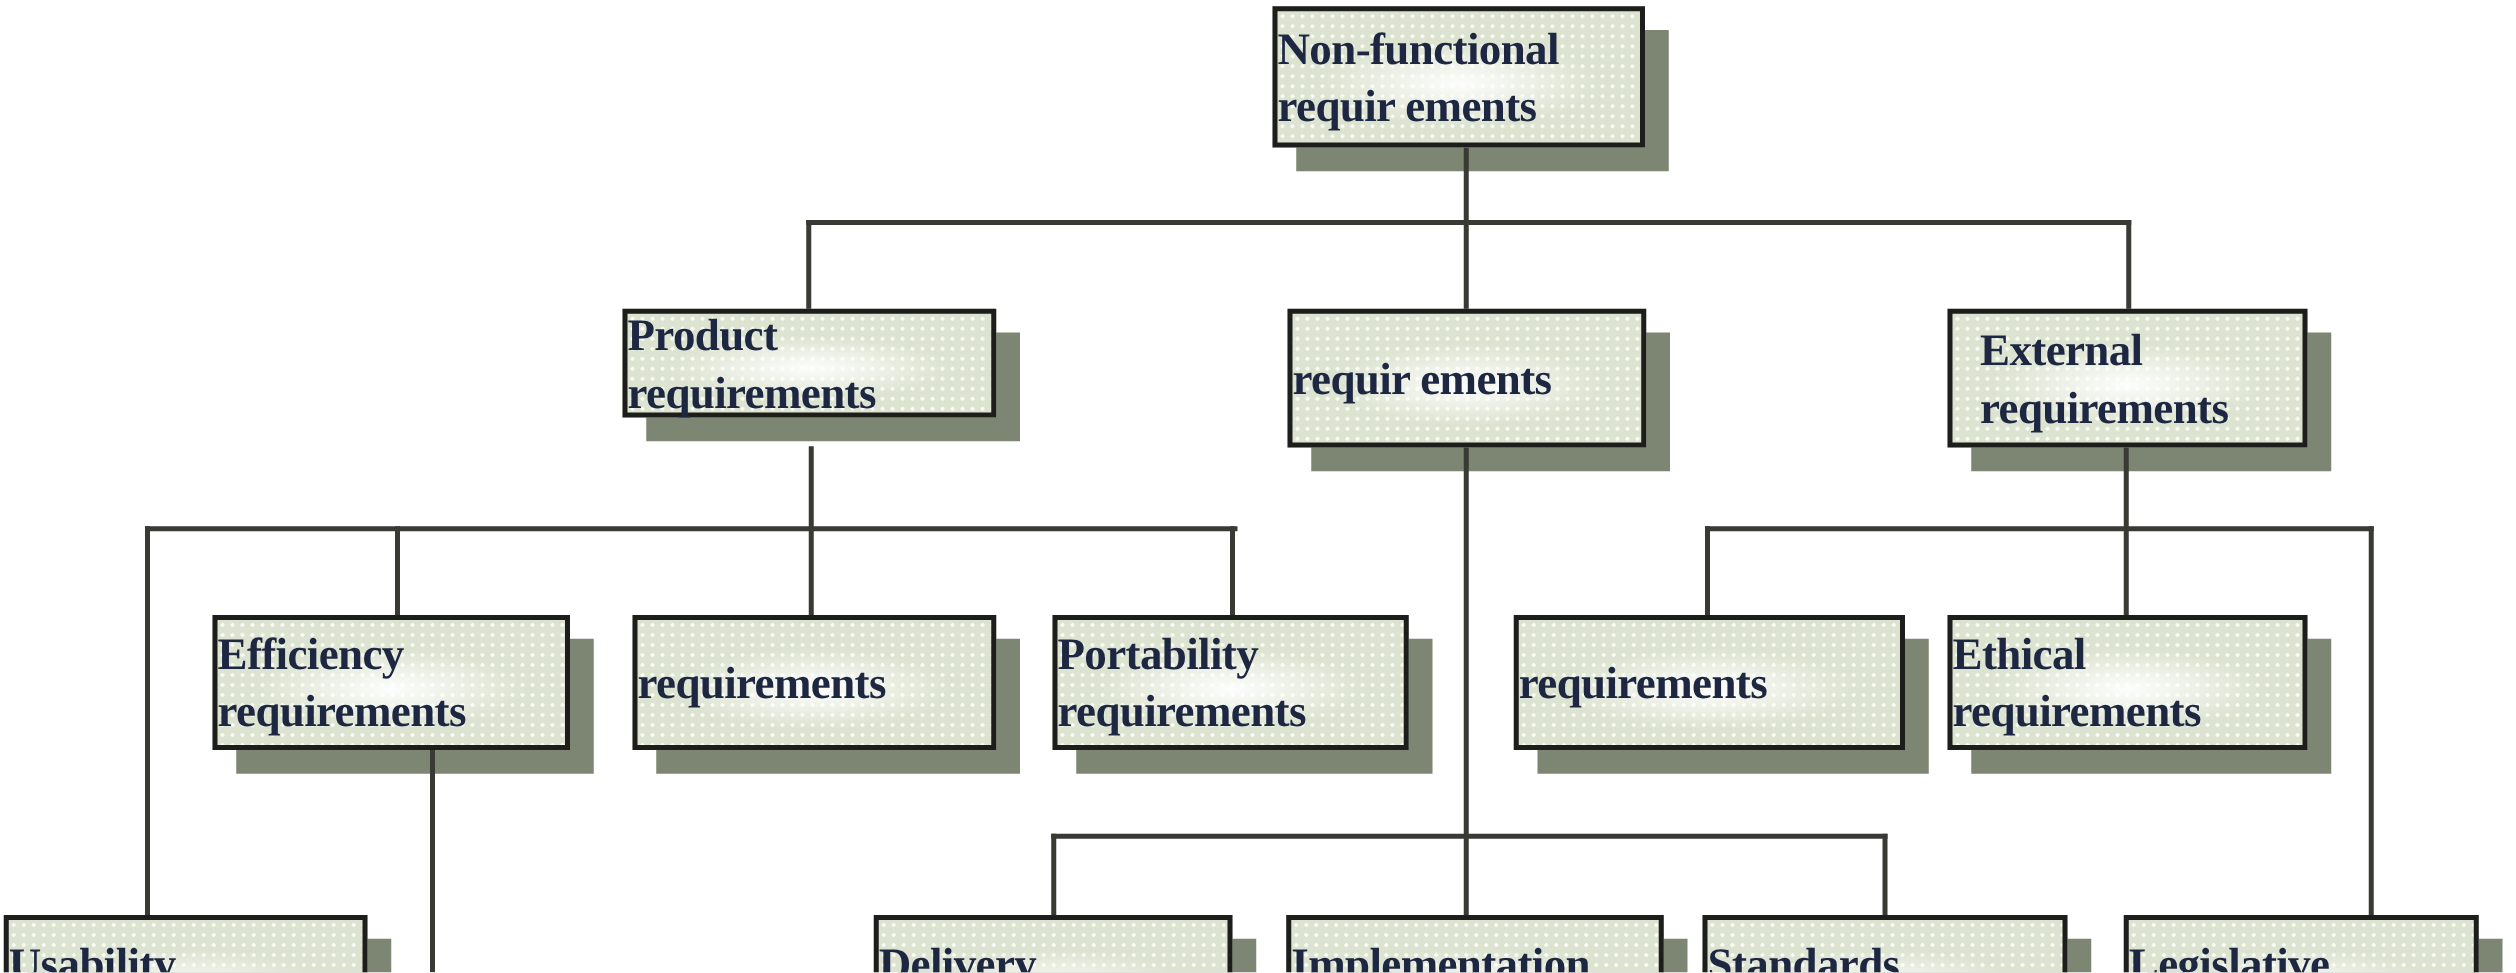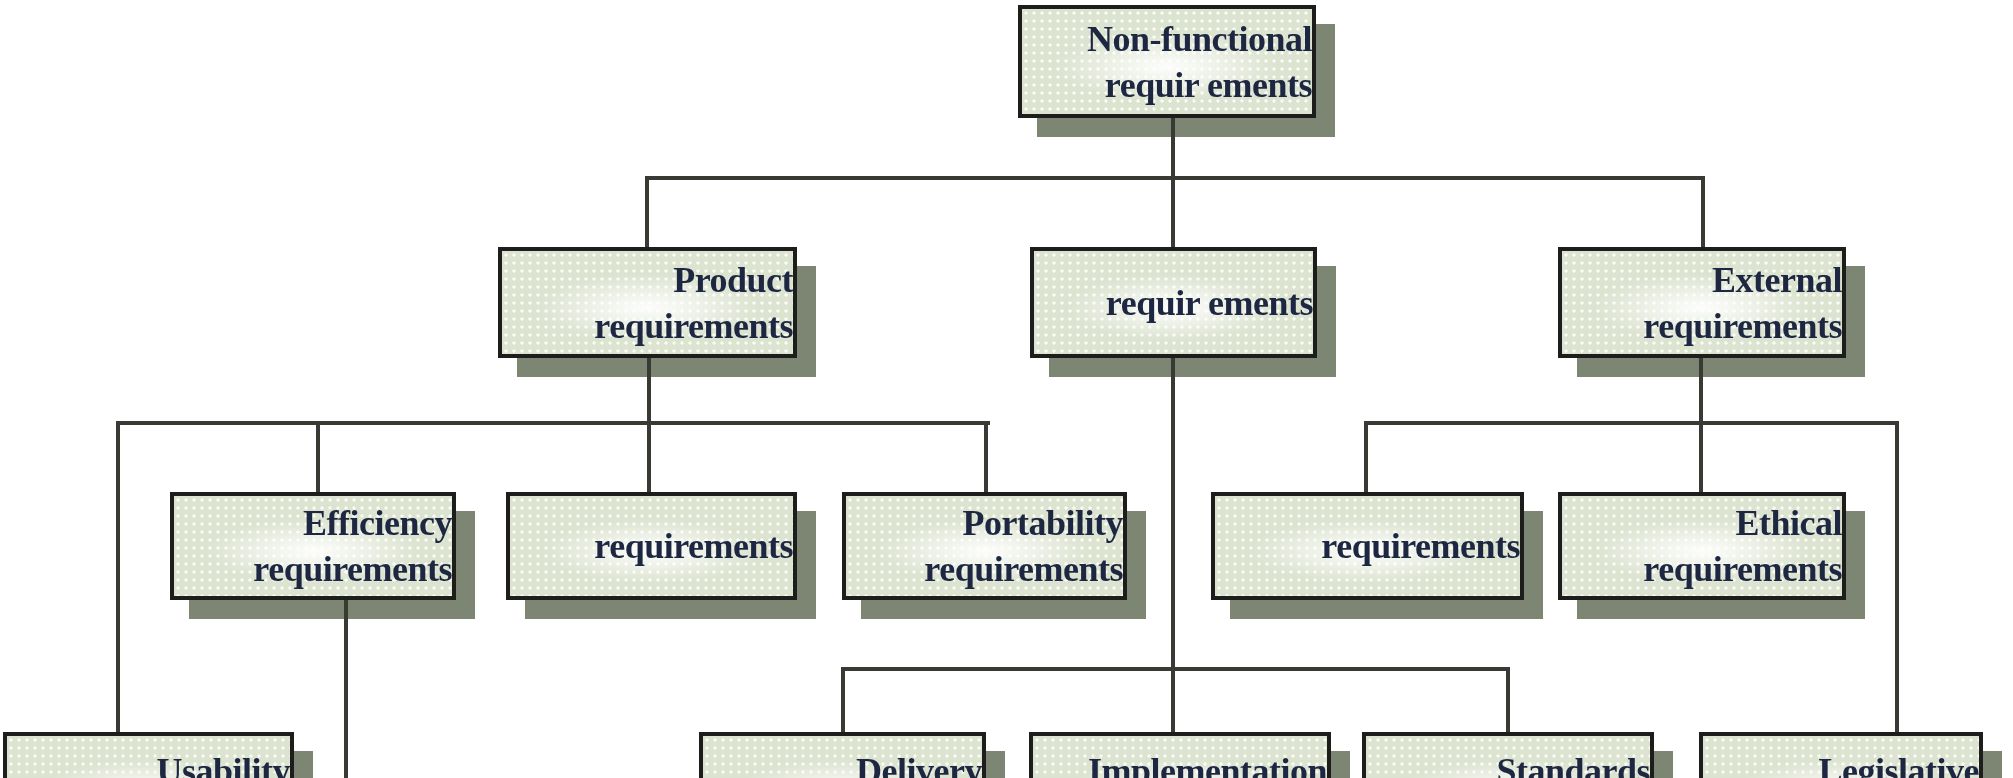--- a/index.html
+++ b/index.html
@@ -5,21 +5,21 @@
   html,body{margin:0;padding:0;background:#ffffff;}
   #stage{
     position:relative;
     width:2013px;height:778px;
     overflow:hidden;
     background:#ffffff;
     font-family:"Liberation Serif","DejaVu Serif",serif;
   }
   
   .g-nonfunctional   {left:1018px;top:5px;   width:298px;height:113px;}
-  .g-product         {left:498px; top:247px; width:299px;height:111px;}
+  .g-product         {left:498px; top:247px; width:299px;height:87px;}
   .g-organizational  {left:1030px;top:247px; width:287px;height:111px;}
   .g-external        {left:1558px;top:247px; width:288px;height:111px;padding-left:22px;}
   .g-efficiency      {left:170px; top:492px; width:286px;height:108px;}
   .g-reliability     {left:506px; top:492px; width:291px;height:108px;}
   .g-portability     {left:842px; top:492px; width:285px;height:108px;}
   .g-interoperability{left:1211px;top:492px; width:313px;height:108px;}
   .g-ethical         {left:1558px;top:492px; width:288px;height:108px;}
   .g-usability       {left:3px;   top:732px; width:291px;height:110px;}
   .g-delivery        {left:699px; top:732px; width:287px;height:110px;}
   .g-implementation  {left:1029px;top:732px; width:302px;height:110px;}
@@ -35,21 +35,21 @@
   }
   .node{
     z-index:2;
     border:4px solid #1d1d1b;
     background-image:
       radial-gradient(ellipse 60% 50% at 50% 55%, rgba(255,255,255,0.95) 0%, rgba(255,255,255,0) 65%),
       radial-gradient(circle, rgba(250,253,245,0.95) 1.5px, rgba(250,253,245,0) 1.7px);
     background-size:auto, 8px 8px;
     background-color:#dce3d0;
     display:flex;flex-direction:column;
-    align-items:flex-end;justify-content:center;
+    align-items:flex-start;justify-content:center;
     text-align:center;
     color:#1e2742;
     font-weight:bold;
     font-size:36px;line-height:46px;
     letter-spacing:-0.5px;
   }
   .node.partial{justify-content:flex-start;padding-top:12px;}
 
   .line{position:absolute;background:#3a3a35;z-index:1;}
 

